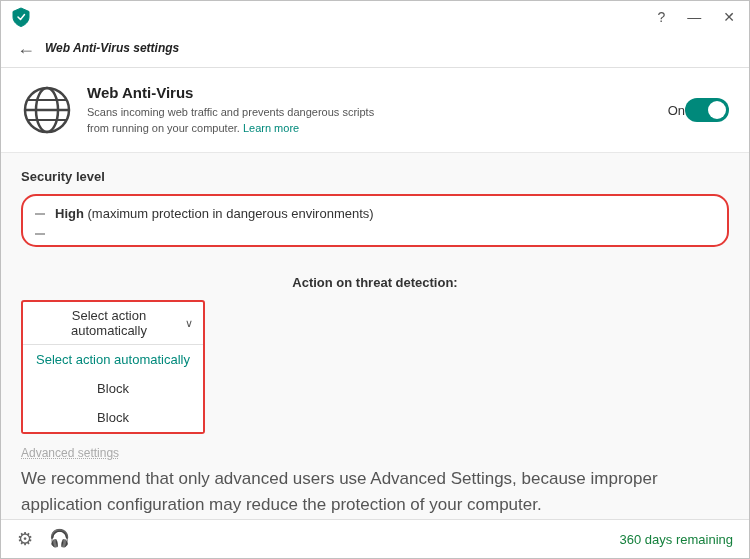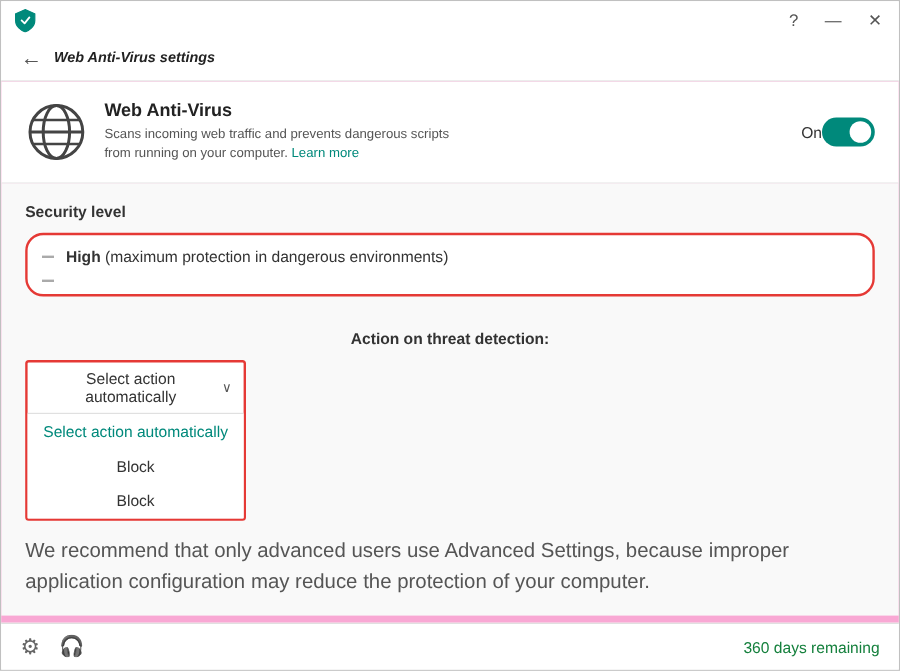--- a/index.html
+++ b/index.html
@@ -347,20 +347,21 @@
             <span class="dropdown-arrow">∨</span>
           </div>
           <div class="dropdown-list">
             <div class="dropdown-item selected">Select action automatically</div>
             <div class="dropdown-item">Block</div>
             <div class="dropdown-item">Block</div>
           </div>
         </div>
       </div>
 
+      <div class="advanced-settings-label">Advanced settings</div>
       <div class="warning-text">We recommend that only advanced users use Advanced Settings, because improper application configuration may reduce the protection
 of your computer.</div>
     </div>
   </div>
 
   <div class="footer">
     <div class="footer-icons">
       <span class="footer-icon">⚙</span>
       <span class="footer-icon" style="font-size:17px;">🎧</span>
     </div>

